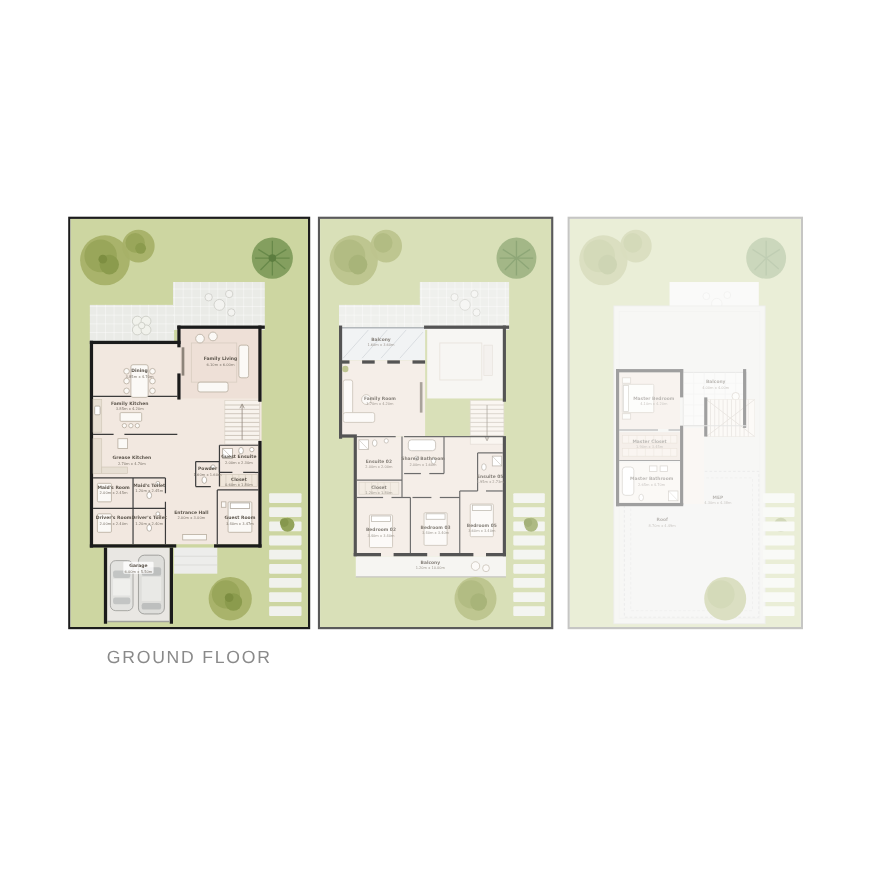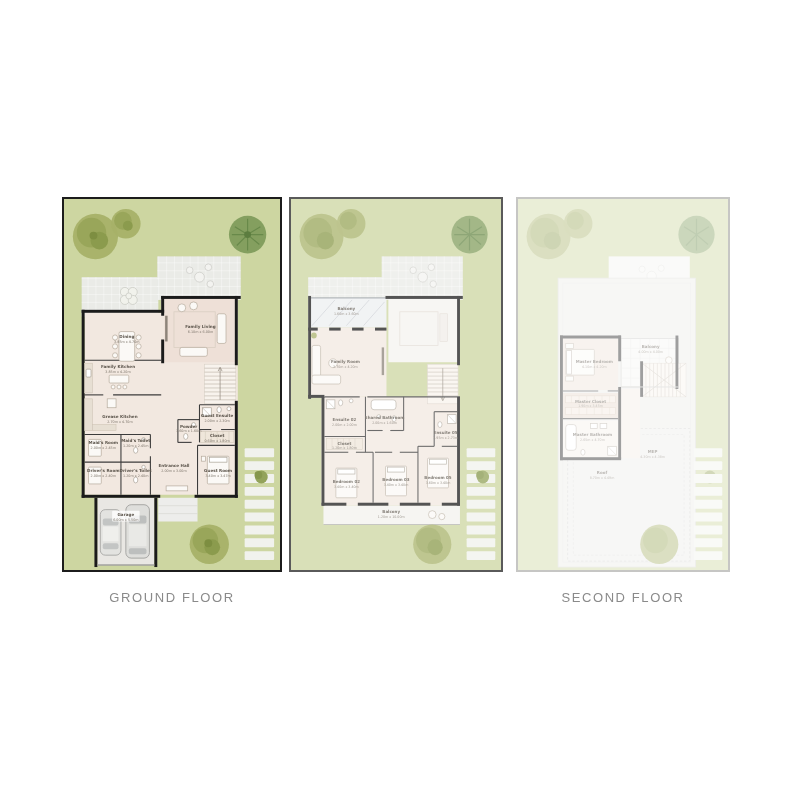--- a/index.html
+++ b/index.html
@@ -7,21 +7,21 @@
           font-family:"Liberation Sans", sans-serif;}
   .plan{position:absolute;top:197px;height:375px;box-sizing:border-box;background:#fff;}
   .plan svg{display:block;width:100%;height:100%;}
   .plan-ground{left:62px;width:220px;border:2px solid #1c1c1c;}
   .plan-first{left:289px;width:214px;border:2px solid #5a5a5a;}
   .plan-second{left:516px;width:214px;border:2px solid #c6c6c4;}
   .overlay{position:absolute;inset:0;background:#ffffff;pointer-events:none;}
   .plan-first .overlay{opacity:.25;}
   .plan-second .overlay{opacity:.58;}
   .caption{position:absolute;top:590px;height:14px;text-align:center;
-           font-size:13px;letter-spacing:1.6px;color:#8a8a8a;}
+           font-size:16px;letter-spacing:1.6px;color:#8a8a8a;}
   .cap-ground{left:62px;width:220px;}
   .cap-first{left:289px;width:214px;}
   .cap-second{left:516px;width:214px;}
   
   .wall{fill:#1b1b1b;}
   .tw{stroke:#3b3b3b;stroke-width:1.1;}
   .tread{stroke:#c2b9ad;stroke-width:.7;}
   .furn{fill:#fbf9f6;stroke:#b4a99b;stroke-width:.7;}
   .fixt{fill:#ffffff;stroke:#a9a195;stroke-width:.7;}
   .rl{font-family:"DejaVu Sans",sans-serif;font-size:4.2px;font-weight:600;fill:#5d564d;text-anchor:middle;}
@@ -534,15 +534,14 @@
         <text class="rl" x="141" y="257">MEP</text>
         <text class="rd" x="141" y="262">4.30m x 4.38m</text>
         <text class="rl" x="88" y="278">Roof</text>
         <text class="rd" x="88" y="283">8.70m x 4.49m</text>
       </g>
     </svg>
     <div class="overlay"></div>
   </div>
 
   <div class="caption cap-ground">GROUND FLOOR</div>
-  <div class="caption cap-second">SECOND FLOOR</div>
 
 </div>
 
 </body></html>

